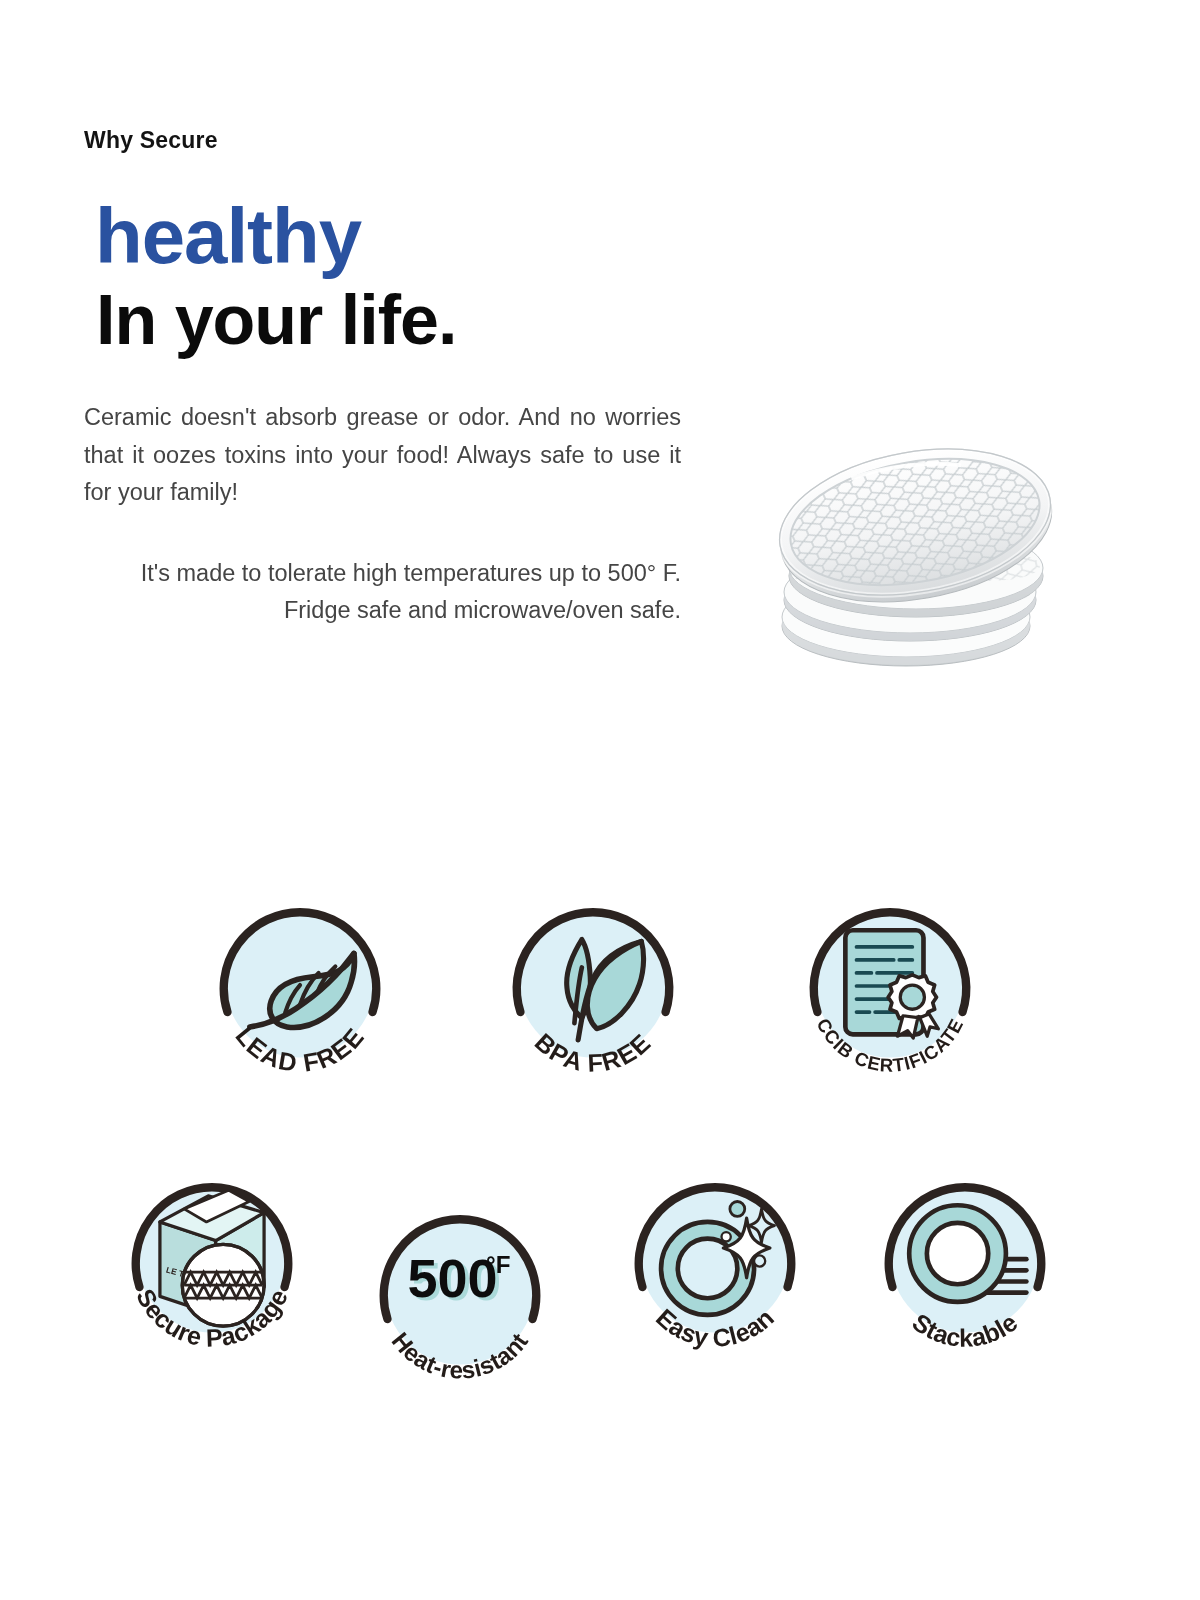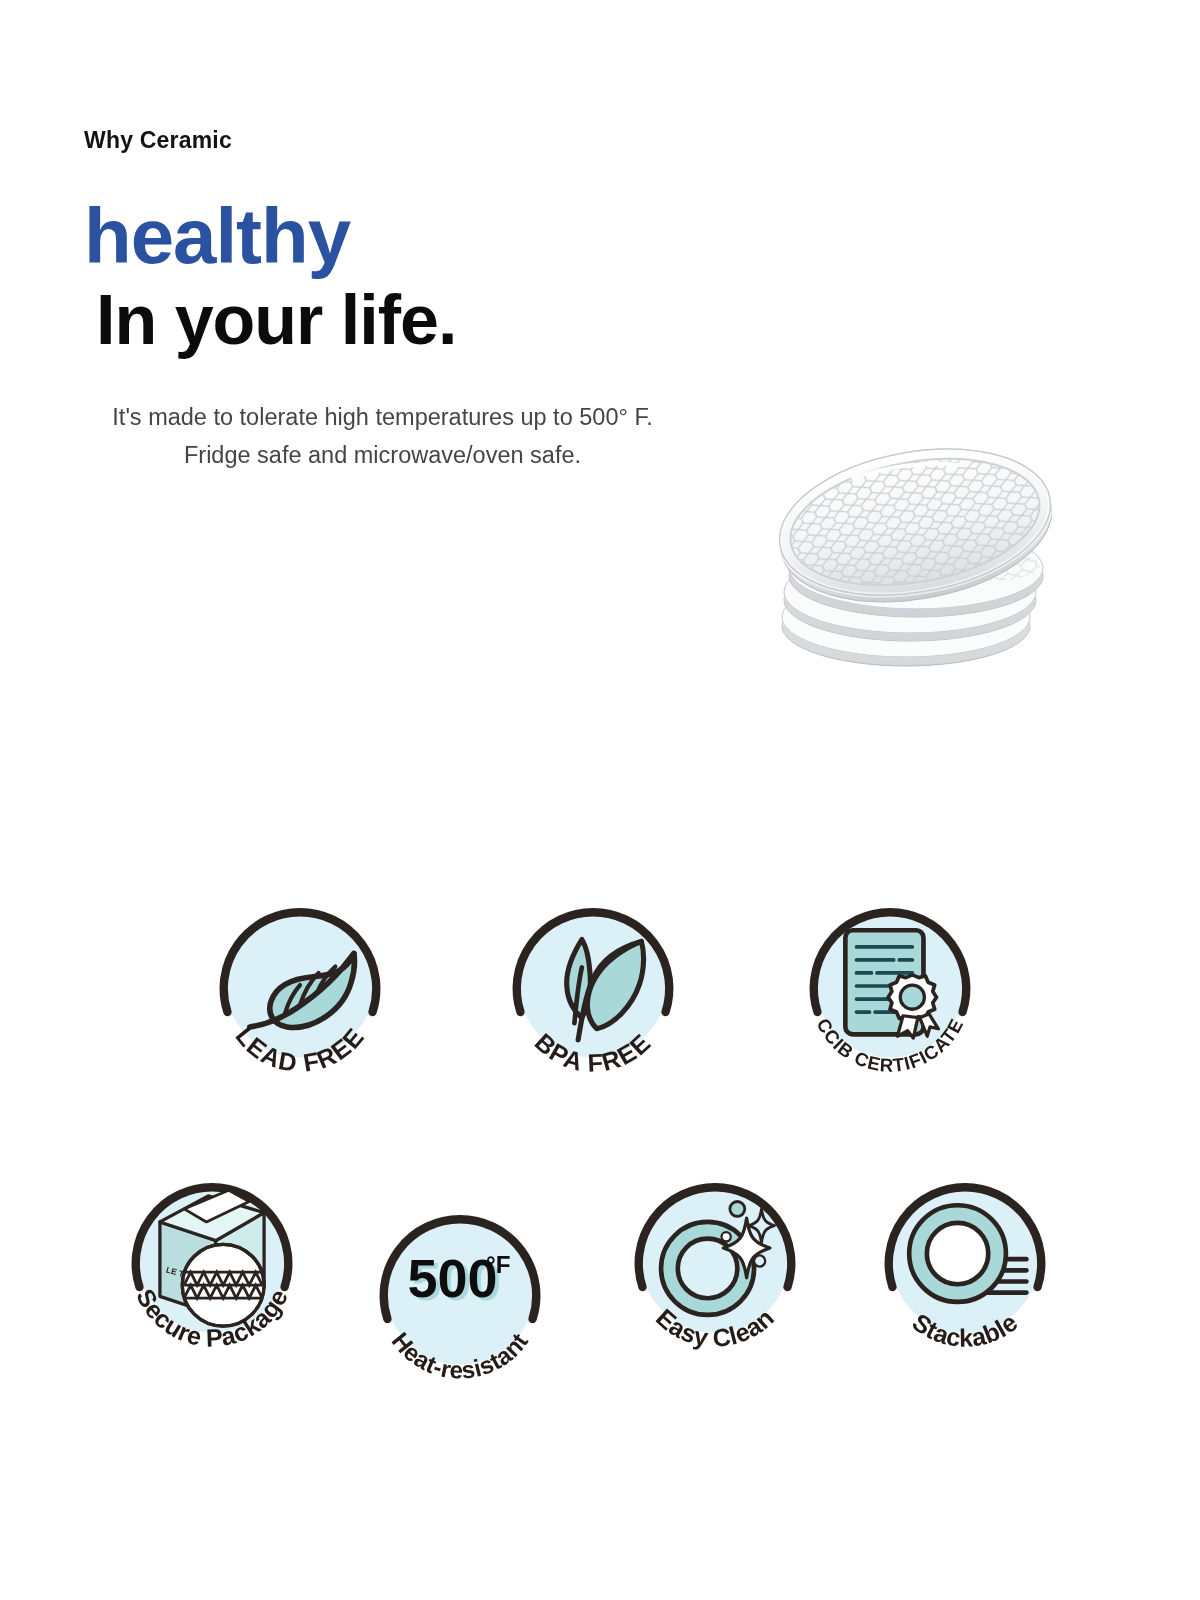--- a/index.html
+++ b/index.html
@@ -29,42 +29,42 @@
     letter-spacing: 0.2px;
     color: #131313;
     margin: 0 0 46px 0;
     line-height: 1.1;
   }
   .headline-1 {
     font-size: 78px;
     font-weight: bold;
     color: #2a52a0;
     line-height: 0.95;
-    margin: 0 0 4px 0;
+    margin: 0 0 4px 11px;
     letter-spacing: -1px;
   }
   .headline-2 {
     font-size: 70px;
     font-weight: bold;
     color: #0b0b0b;
     line-height: 1.0;
     margin: 12px;
     letter-spacing: -1px;
   }
   .body-copy {
     margin: 44px 0 0 0;
     width: 597px;
     font-size: 23.5px;
     line-height: 1.58;
     color: #454545;
     text-align: justify;
     text-justify: inter-word;
   }
   .body-copy p { margin: 0; }
-  .body-copy p.no-just { text-align: center; }
+  .body-copy p.no-just { text-align: right; margin-top: 44px; }
 
   
   .product-photo {
     position: absolute;
     left: 740px;
     top: 430px;
     width: 350px;
     height: 250px;
   }
 
@@ -78,24 +78,25 @@
   .badge-label-text {
     font-family: "Liberation Sans", sans-serif;
     font-weight: bold;
     fill: #231c19;
   }
 </style>
 </head>
 <body>
 
 <div class="text-col">
-  <div class="eyebrow">Why Ceramic</div>
+  <div class="eyebrow">Why Secure</div>
   <div class="headline-1">healthy</div>
   <div class="headline-2">In your life.</div>
   <div class="body-copy">
+    <p>Ceramic doesn't absorb grease or odor. And no worries that it oozes toxins into your food! Always safe to use it for your family!</p>
     <p class="no-just">It's made to tolerate high temperatures up to 500° F. Fridge safe and microwave/oven safe.</p>
   </div>
 </div>
 
 <div class="product-photo">
   <svg viewBox="0 0 350 250" xmlns="http://www.w3.org/2000/svg">
     <defs>
       <pattern id="honeycomb" width="15" height="13" patternUnits="userSpaceOnUse" patternTransform="rotate(-14)">
         <path d="M7.5 0 L15 4 L15 9 L7.5 13 L0 9 L0 4 Z" fill="none" stroke="#c9cfd2" stroke-width="1.4"></path>
       </pattern>

